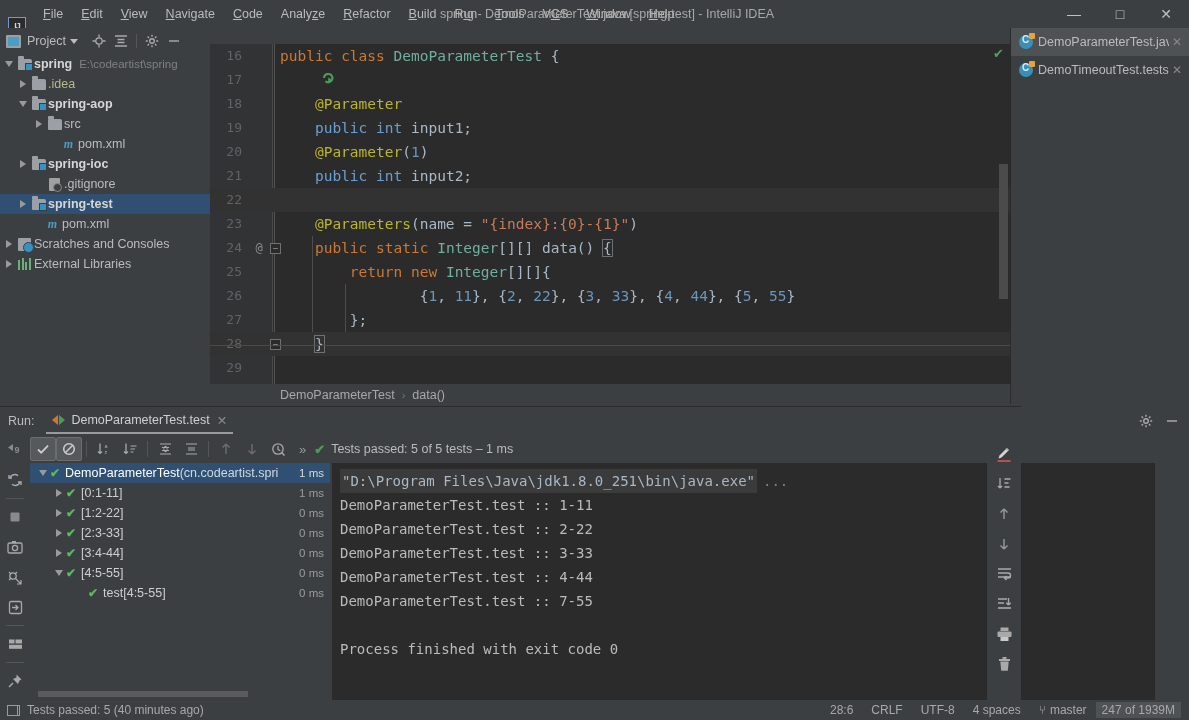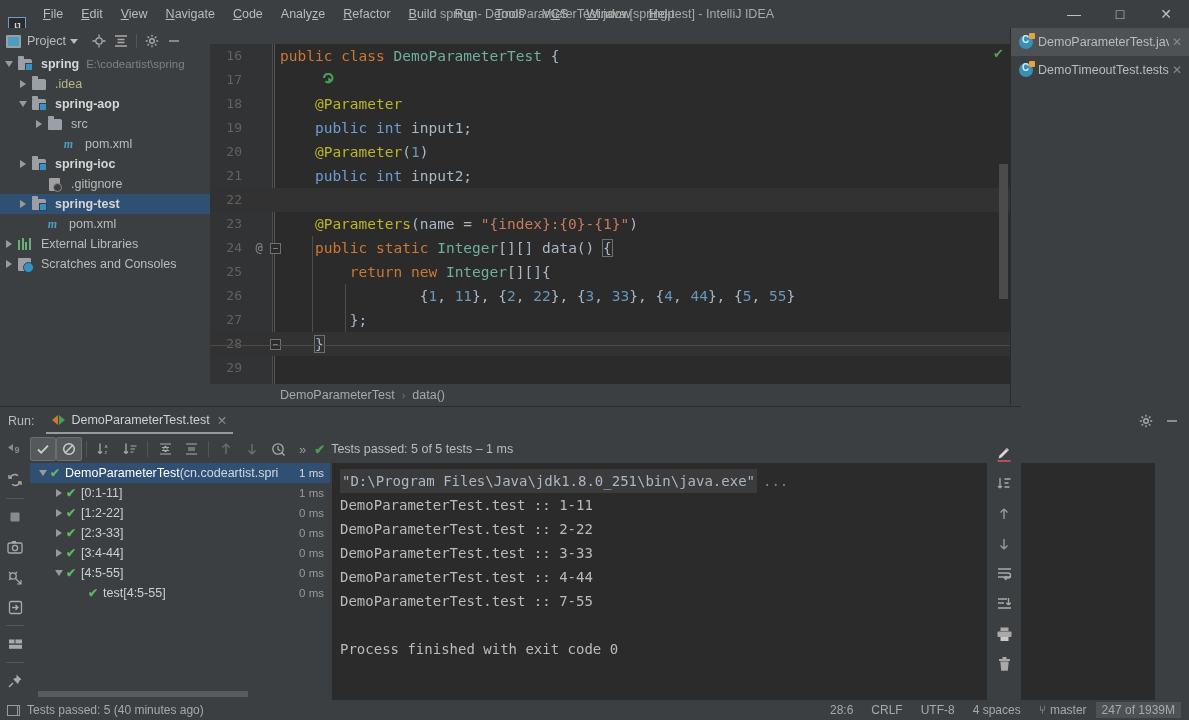--- a/index.html
+++ b/index.html
@@ -78,21 +78,21 @@
   }
   .tw .arrow-r {
     width: 0; height: 0; border-top: 4.5px solid transparent; border-bottom: 4.5px solid transparent;
     border-left: 6px solid #9a9a9a;
   }
   .tw .arrow-d {
     width: 0; height: 0; border-left: 4.5px solid transparent; border-right: 4.5px solid transparent;
     border-top: 6px solid #9a9a9a;
   }
   .ticon { width: 17px; min-width: 17px; display: flex; align-items: center; justify-content: center; }
-  .tlabel { margin-left: 8px; }
+  .tlabel { margin-left: 1px; }
   .tlabel.bold { font-weight: bold; color: #d6d6d6; }
   .tpath { margin-left: 7px; color: #808080; font-size: 11.5px; }
   .folder-mod {
     width: 14px; height: 11px; background: #9aa0a6; border-radius: 1px 2px 1px 1px; position: relative;
   }
   .folder-mod::before {
     content: ""; position: absolute; left: 0; top: -2.5px; width: 6px; height: 3px;
     background: #9aa0a6; border-radius: 1px 1px 0 0;
   }
   .folder-mod::after {
@@ -474,38 +474,38 @@
           <span class="maven-m">m</span>
         </div>
       <div class="tlabel">pom.xml</div>
     </div>
 
     <div class="tree-row" style="padding-left:2px">
       <div class="tw">
           <div class="arrow-r"></div>
         </div>
       <div class="ticon">
+          <div class="scratch-ico"></div>
+        </div>
+      <div class="tlabel">Scratches and Consoles</div>
+    </div>
+
+    <div class="tree-row" style="padding-left:2px">
+      <div class="tw">
+          <div class="arrow-r"></div>
+        </div>
+      <div class="ticon">
         <div class="lib-ico">
             <i style="height:10px"></i>
             <i style="height:12px"></i>
             <i style="height:8px"></i>
             <i style="height:12px"></i>
           </div>
       </div>
       <div class="tlabel">External Libraries</div>
-    </div>
-
-    <div class="tree-row" style="padding-left:2px">
-      <div class="tw">
-          <div class="arrow-r"></div>
-        </div>
-      <div class="ticon">
-          <div class="scratch-ico"></div>
-        </div>
-      <div class="tlabel">Scratches and Consoles</div>
     </div>
   </div>
 
   <div class="editor-wrap">
     <div class="gutter-bg"></div>
     <div class="gutter-line"></div>
     <div class="fold-rail"></div>
 
     <div class="indent-guide" style="left:102px; top:192px; height:120px;"></div>
     <div class="indent-guide" style="left:135px; top:240px; height:48px;"></div>

